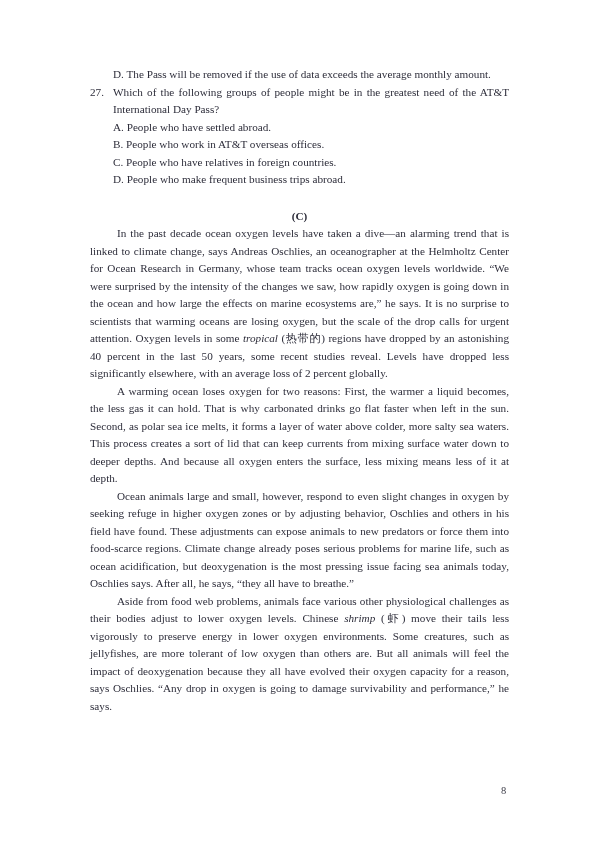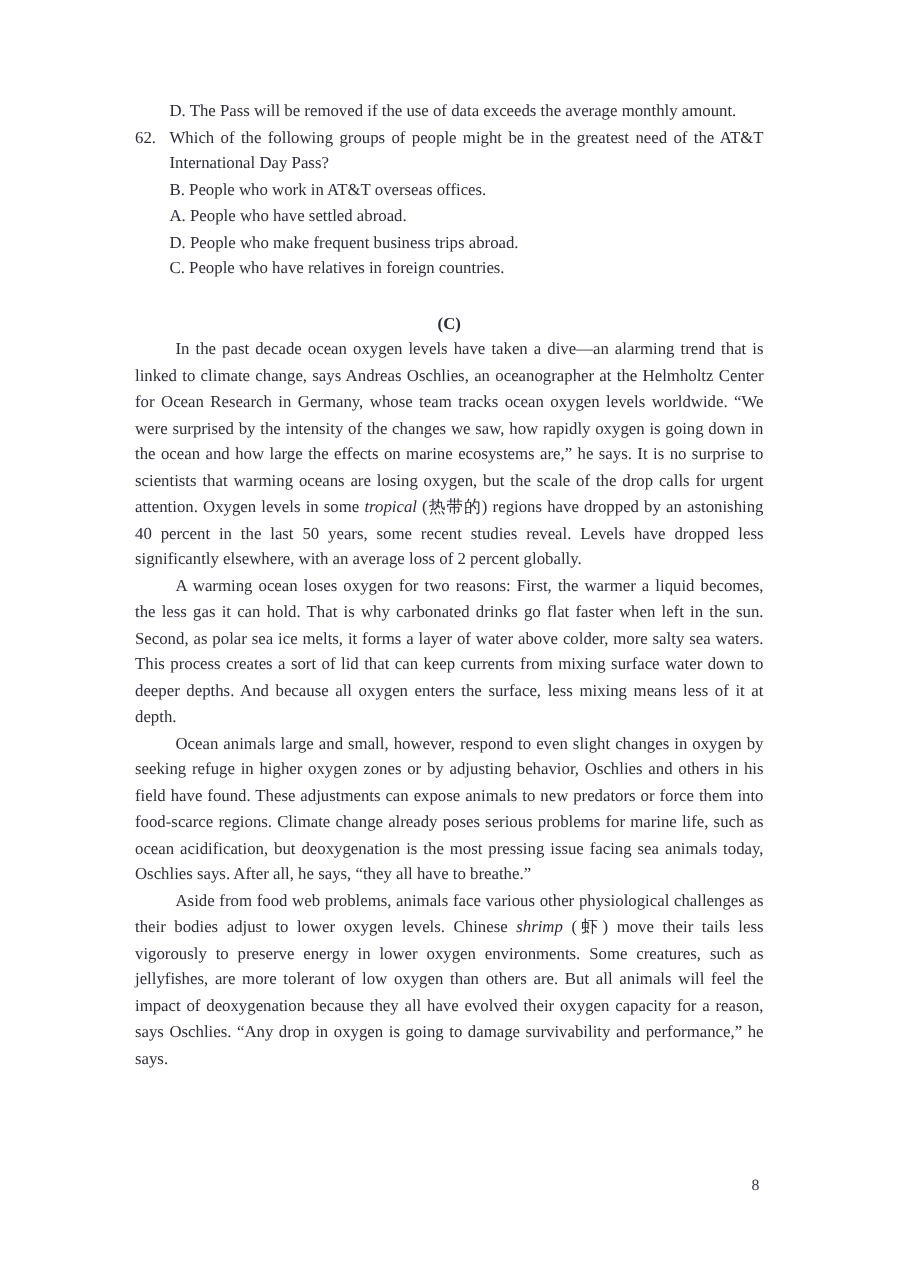--- a/index.html
+++ b/index.html
@@ -61,27 +61,27 @@
 </style>
 </head>
 <body>
 
 <div class="page">
   <div class="content">
 
     <div class="option-line">D. The Pass will be removed if the use of data exceeds the average monthly amount.</div>
 
     <div class="question-block">
-      <span class="qnum">62.</span><span>Which of the following groups of people might be in the greatest need of the AT&amp;T International Day Pass?</span>
+      <span class="qnum">27.</span><span>Which of the following groups of people might be in the greatest need of the AT&amp;T International Day Pass?</span>
     </div>
 
+    <div class="option-line">A. People who have settled abroad.</div>
     <div class="option-line">B. People who work in AT&amp;T overseas offices.</div>
-    <div class="option-line">A. People who have settled abroad.</div>
+    <div class="option-line">C. People who have relatives in foreign countries.</div>
     <div class="option-line">D. People who make frequent business trips abroad.</div>
-    <div class="option-line">C. People who have relatives in foreign countries.</div>
 
     <div class="section-heading">(C)</div>
 
     <p class="para"><span>In the past decade ocean oxygen levels have taken a dive—an alarming trend that is linked to climate change, says Andreas Oschlies, an oceanographer at the Helmholtz Center for Ocean Research in Germany, whose team tracks ocean oxygen levels worldwide. “We were surprised by the intensity of the changes we saw, how rapidly oxygen is going down in the ocean and how large the effects on marine ecosystems are,” he says. It is no surprise to scientists that warming oceans are losing oxygen, but the scale of the drop calls for urgent attention. Oxygen levels in some </span><i>tropical</i><span> (热带的) regions have dropped by an astonishing 40 percent in the last 50 years, some recent studies reveal. Levels have dropped less significantly elsewhere, with an average loss of 2 percent globally.</span></p>
     <p class="para"><span>A warming ocean loses oxygen for two reasons: First, the warmer a liquid becomes, the less gas it can hold. That is why carbonated drinks go flat faster when left in the sun. Second, as polar sea ice melts, it forms a layer of water above colder, more salty sea waters. This process creates a sort of lid that can keep currents from mixing surface water down to deeper depths. And because all oxygen enters the surface, less mixing means less of it at depth.</span></p>
     <p class="para"><span>Ocean animals large and small, however, respond to even slight changes in oxygen by seeking refuge in higher oxygen zones or by adjusting behavior, Oschlies and others in his field have found. These adjustments can expose animals to new predators or force them into food-scarce regions. Climate change already poses serious problems for marine life, such as ocean acidification, but deoxygenation is the most pressing issue facing sea animals today, Oschlies says. After all, he says, “they all have to breathe.”</span></p>
     <p class="para"><span>Aside from food web problems, animals face various other physiological challenges as their bodies adjust to lower oxygen levels. Chinese </span><i>shrimp</i><span> (虾) move their tails less vigorously to preserve energy in lower oxygen environments. Some creatures, such as jellyfishes, are more tolerant of low oxygen than others are. But all animals will feel the impact of deoxygenation because they all have evolved their oxygen capacity for a reason, says Oschlies. “Any drop in oxygen is going to damage survivability and performance,” he says.</span></p>
 
   </div>
 

